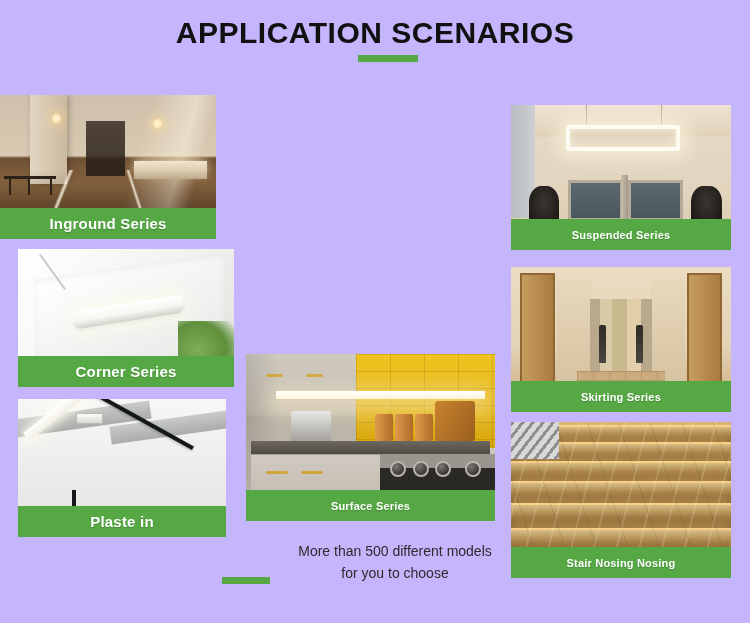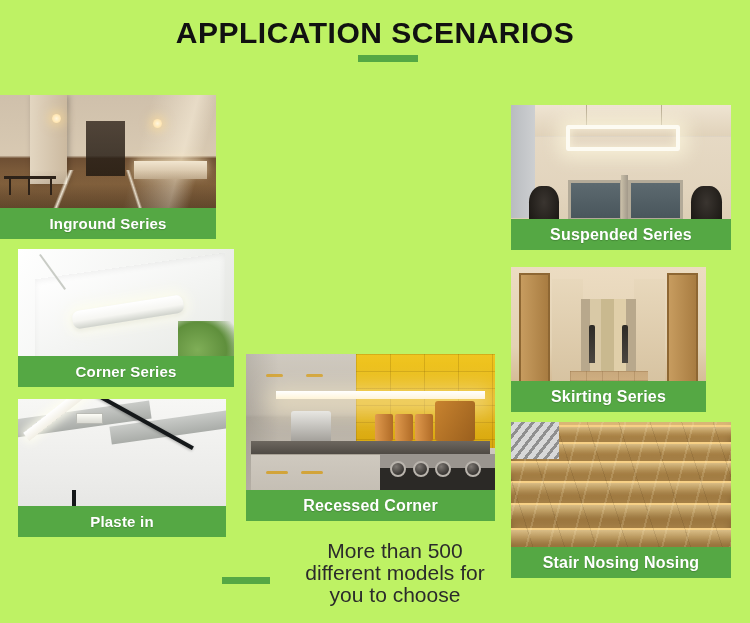--- a/index.html
+++ b/index.html
@@ -3,21 +3,21 @@
 <meta charset="utf-8">
 <title>Application Scenarios</title>
 <style>
   * { box-sizing: border-box; margin: 0; padding: 0; }
   html, body {
     width: 750px; height: 623px;
     background: #ffffff;
     font-family: "Liberation Sans", sans-serif;
     overflow: hidden;
   }
-  .page { position: relative; width: 750px; height: 623px; background: #bef264; }
+  .page { position: relative; width: 750px; height: 623px; background: #c4b5fd; }
 
   
   .page-title {
     position: absolute; left: 0; top: 16px; width: 750px;
     text-align: center;
     font-size: 30px; font-weight: bold; letter-spacing: 0.5px;
     color: #111111;
     font-family: "Liberation Sans", sans-serif;
   }
   .title-underline {
@@ -30,32 +30,32 @@
   .card .photo { position: absolute; left: 0; top: 0; right: 0; bottom: 0; }
   .card .label {
     position: absolute; left: 0; right: 0; bottom: 0;
     background: #55a844; color: #ffffff;
     display: flex; align-items: center; justify-content: center;
     font-size: 15px; font-weight: bold;
     letter-spacing: 0.2px;
     text-shadow: 0 1px 1px rgba(0,0,0,.18);
     font-family: "Liberation Sans", sans-serif;
   }
-  .label.lg { font-size: 16px; }
+  .label.lg { font-size: 11px; }
 
   
   .lead-text {
     position: absolute; left: 255px; top: 97px;
     font-size: 15.5px; color: #2b2b2b;
     font-family: "Liberation Sans", sans-serif;
   }
   .foot-text {
     position: absolute; left: 290px; top: 540px;
     width: 210px; text-align: center;
-    font-size: 21px; line-height: 22px; color: #2b2b2b;
+    font-size: 14px; line-height: 22px; color: #2b2b2b;
     font-family: "Liberation Sans", sans-serif;
   }
   .foot-dash {
     position: absolute; left: 222px; top: 577px;
     width: 48px; height: 7px; background: #55a844;
   }
 
   
 
   
@@ -370,21 +370,21 @@
       <div class="rc-range"></div>
       <div class="rc-knob rc-k1"></div>
       <div class="rc-knob rc-k2"></div>
       <div class="rc-knob rc-k3"></div>
       <div class="rc-knob rc-k4"></div>
       <div class="rc-handle rc-h1"></div>
       <div class="rc-handle rc-h2"></div>
       <div class="rc-handle rc-h3"></div>
       <div class="rc-handle rc-h4"></div>
     </div>
-    <div class="label lg" style="height:31px;">Recessed Corner</div>
+    <div class="label lg" style="height:31px;">Surface Series</div>
   </div>
 
   <div class="foot-dash"></div>
   <div class="foot-text">More than 500 different models for you to choose</div>
 
   <div class="card" style="left:511px; top:105px; width:220px; height:145px;">
     <div class="photo ph-suspended">
       <div class="sp-ceil"></div>
       <div class="sp-left"></div>
       <div class="sp-wire1"></div>
@@ -392,21 +392,21 @@
       <div class="sp-frame"></div>
       <div class="sp-mon1"></div>
       <div class="sp-mon2"></div>
       <div class="sp-post"></div>
       <div class="sp-chair1"></div>
       <div class="sp-chair2"></div>
     </div>
     <div class="label lg" style="height:31px;">Suspended Series</div>
   </div>
 
-  <div class="card" style="left:511px; top:267px; width:195px; height:145px;">
+  <div class="card" style="left:511px; top:267px; width:220px; height:145px;">
     <div class="photo ph-skirting">
       <div class="sk-wall-l"></div>
       <div class="sk-wall-r"></div>
       <div class="sk-door-l"></div>
       <div class="sk-door-r"></div>
       <div class="sk-end"></div>
       <div class="sk-col1"></div>
       <div class="sk-col2"></div>
       <div class="sk-floor"></div>
       <div class="sk-base-l"></div>

